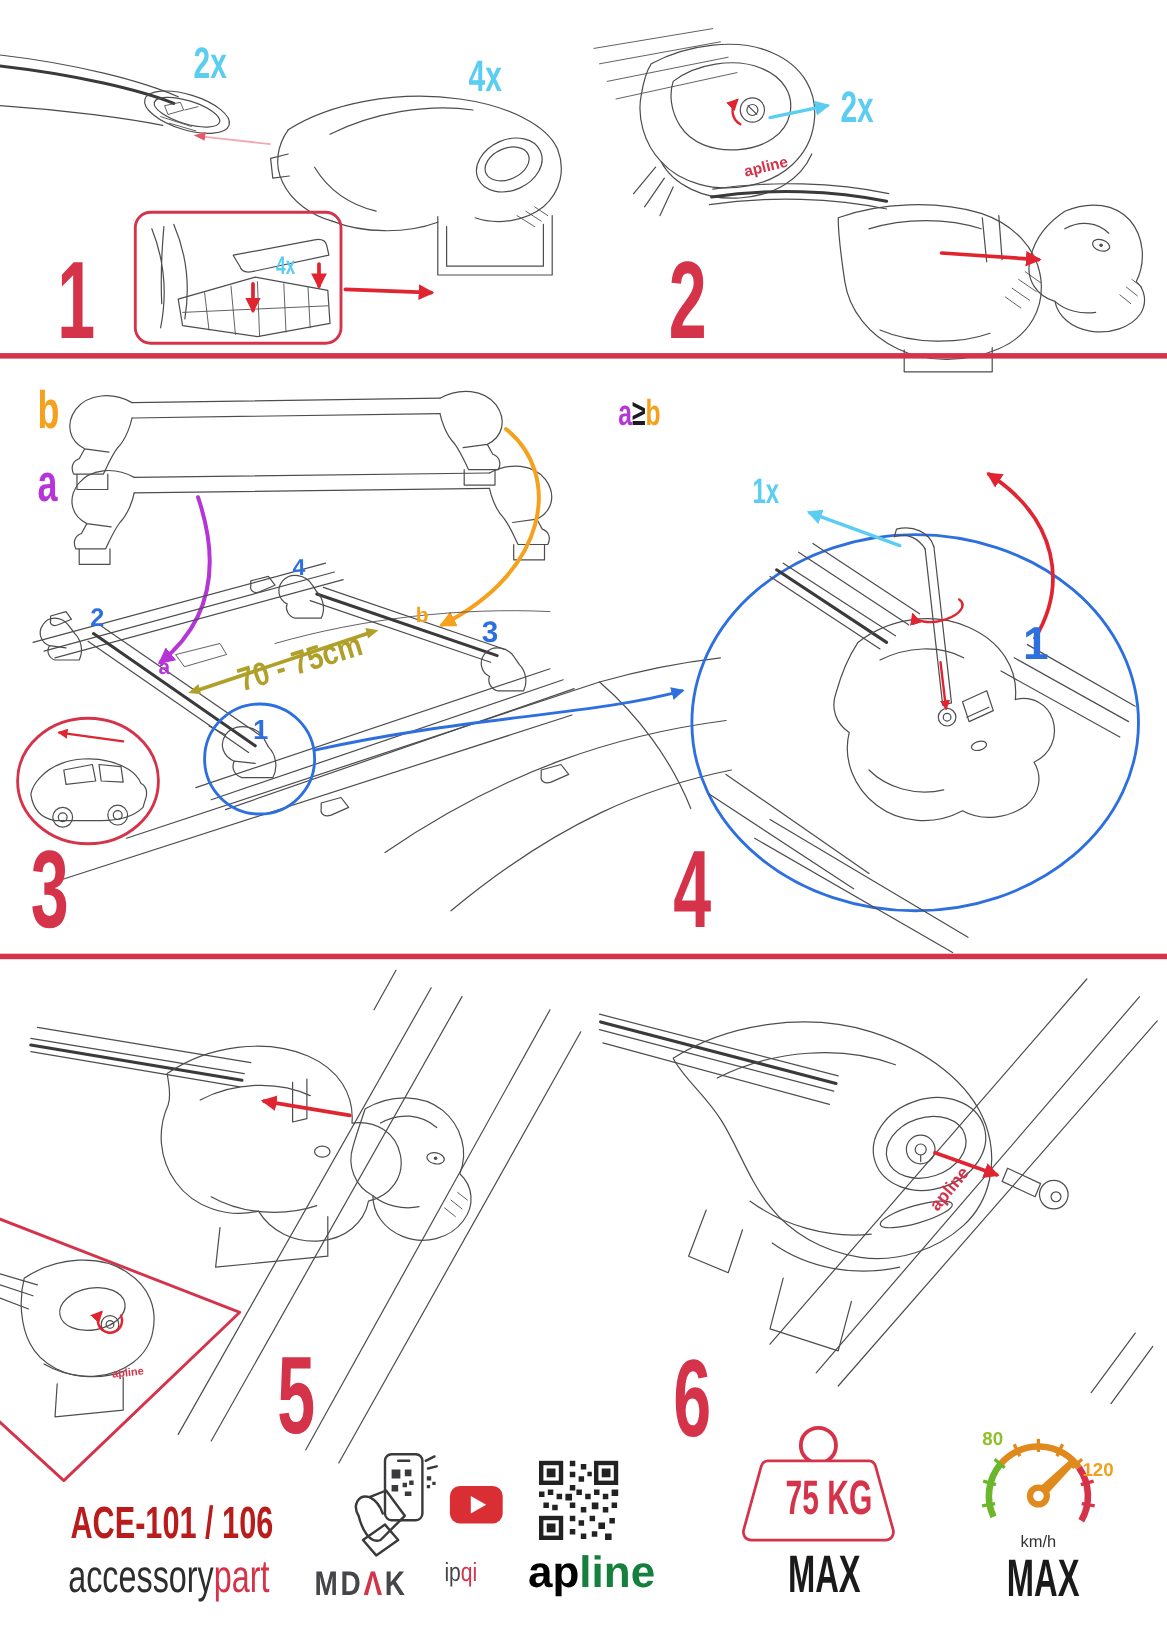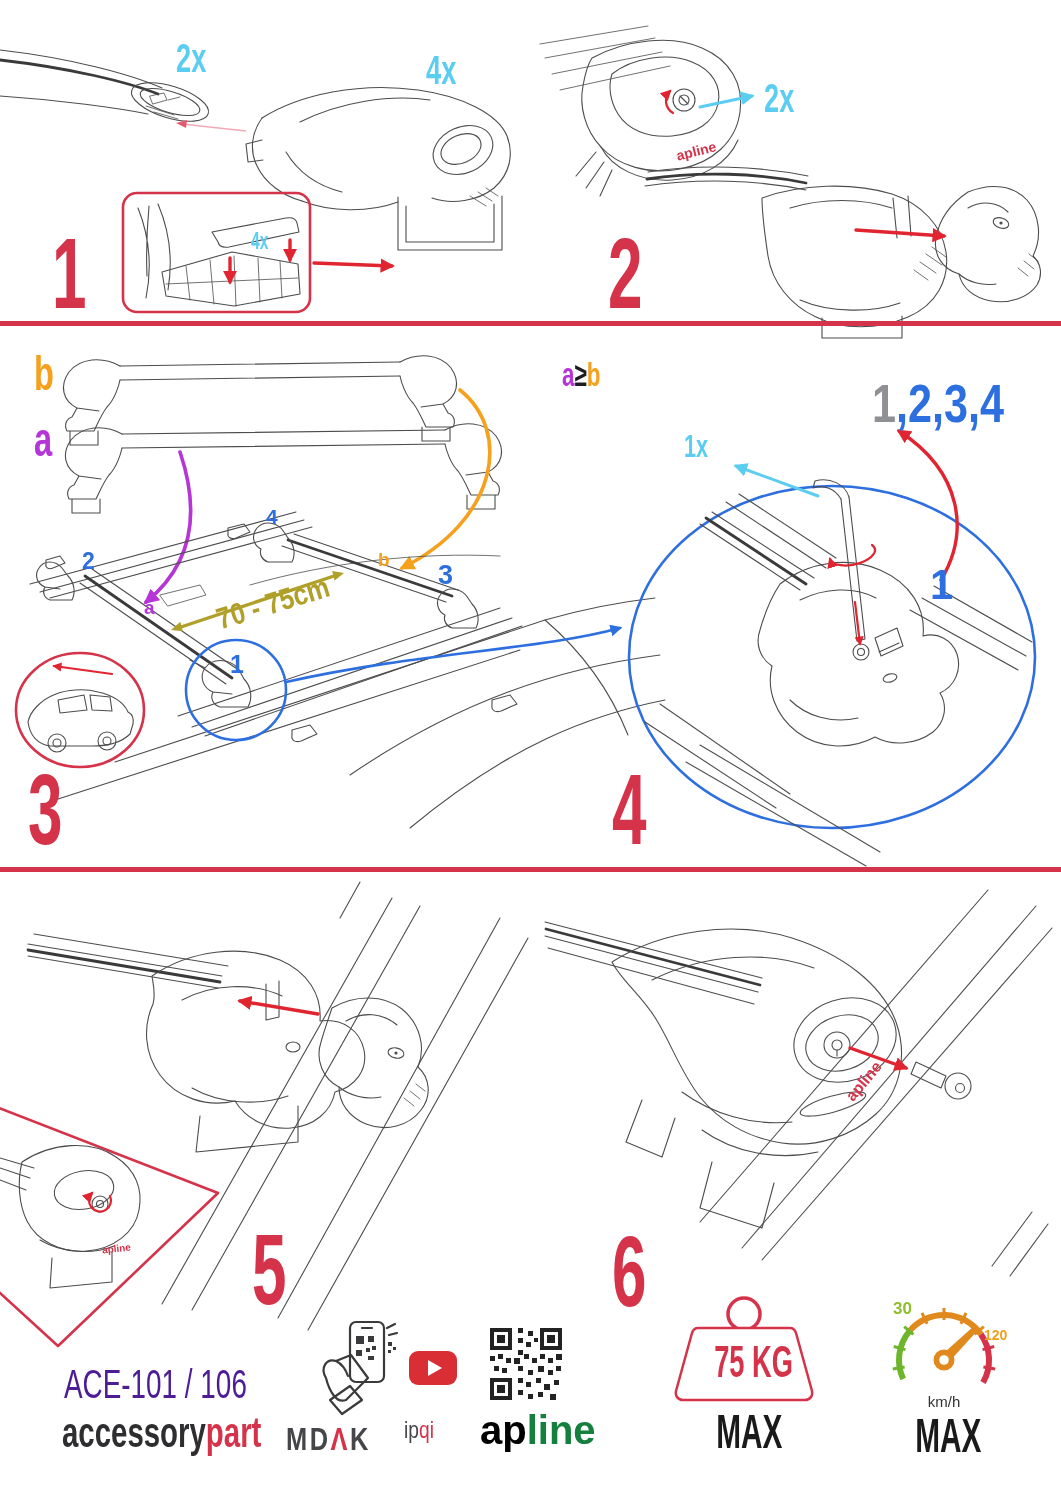--- a/index.html
+++ b/index.html
@@ -320,36 +320,35 @@
   <div class="txt" style="left:144px;top:598px;font-size:19px;font-weight:700;color:#b535d6">a</div>
   <div class="txt" style="left:378px;top:550px;font-size:19px;font-weight:700;color:#f5a11d">b</div>
   <div class="txt bluetag" style="left:82px;top:550px;font-size:23px">2</div>
   <div class="txt bluetag" style="left:266px;top:506px;font-size:21px">4</div>
   <div class="txt bluetag" style="left:438px;top:562px;font-size:27px">3</div>
   <div class="txt center" style="left:188px;top:588px;width:170px;font-size:30px;font-weight:700;color:#b0a02a;transform:rotate(-17deg) scaleX(0.85)">70 - 75cm</div>
   <div class="txt bluetag" style="left:230px;top:652px;font-size:25px">1</div>
   <div class="stepnum" style="left:28px;top:772px">3</div>
 
   <div class="txt" style="left:562px;top:358px;font-size:33px;font-weight:700"><span class="cond"><span style="color:#b535d6">a</span><span style="color:#1c1c1e">≥</span><span style="color:#f5a11d">b</span></span></div>
-  <div class="txt" style="left:872px;top:376px;font-size:54px;font-weight:700"><span class="cond" style="transform:scaleX(0.8)"><span style="color:#8f9094">1</span><span style="color:#2e6fe0">,2,3,4</span></span></div>
   <div class="txt qty" style="left:684px;top:430px;font-size:32px"><span class="cond">1x</span></div>
   <div class="txt bluetag" style="left:930px;top:564px;font-size:42px">1</div>
   <div class="stepnum" style="left:612px;top:772px">4</div>
 
   <div class="txt" style="left:102px;top:1244px;font-size:10px;font-weight:700;color:#d4334a;transform:rotate(-6deg)">apline</div>
   <div class="stepnum" style="left:252px;top:1232px">5</div>
 
   <div class="txt" style="left:843px;top:1094px;font-size:16px;font-weight:700;color:#d4334a;transform:rotate(-50deg);transform-origin:0 0">apline</div>
   <div class="stepnum" style="left:612px;top:1234px">6</div>
 
-  <div class="txt" style="left:64px;top:1364px;font-size:41px;font-weight:400;color:#4c1d95"><span class="cond">ACE-101 / 106</span></div>
-  <div class="txt" style="left:62px;top:1412px;font-size:42px;font-weight:700"><span class="cond" style="transform:scaleX(0.7)"><span style="color:#2e2e30">accessory</span><span style="color:#d4334a">part</span></span></div>
+  <div class="txt" style="left:64px;top:1364px;font-size:41px;font-weight:700;color:#b91c1c"><span class="cond">ACE-101 / 106</span></div>
+  <div class="txt" style="left:62px;top:1412px;font-size:42px;font-weight:400"><span class="cond" style="transform:scaleX(0.7)"><span style="color:#2e2e30">accessory</span><span style="color:#d4334a">part</span></span></div>
   <div class="txt" style="left:286px;top:1424px;font-size:31px;font-weight:700;letter-spacing:3px"><span class="cond" style="transform:scaleX(0.82)"><span style="color:#46464a">MD</span><span style="color:#d4334a">Λ</span><span style="color:#46464a">K</span></span></div>
   <div class="txt" style="left:404px;top:1418px;font-size:24px"><span class="cond" style="transform:scaleX(0.8)"><span style="color:#46464a">ip</span><span style="color:#d4334a">qi</span></span></div>
   <div class="txt" style="left:480px;top:1410px;font-size:40px;font-weight:700"><span class="cond" style="transform:none;display:inline">ap</span><span style="color:#15803d">line</span></div>
   <div class="txt center" style="left:690px;top:1340px;width:108px;font-size:44px;font-weight:700;color:#d4334a"><span class="condc">75 KG</span></div>
   <div class="txt center" style="left:696px;top:1408px;width:96px;font-size:48px;font-weight:700;color:#1a1a1a"><span class="condc">MAX</span></div>
-  <div class="txt" style="left:893px;top:1300px;font-size:17px;font-weight:700;color:#8fbf2a">30</div>
-  <div class="txt" style="left:984px;top:1328px;font-size:14px;font-weight:700;color:#f0a01d">120</div>
+  <div class="txt" style="left:893px;top:1300px;font-size:17px;font-weight:700;color:#8fbf2a">80</div>
+  <div class="txt" style="left:984px;top:1328px;font-size:17px;font-weight:700;color:#f0a01d">120</div>
   <div class="txt center" style="left:916px;top:1394px;width:56px;font-size:15px;color:#333">km/h</div>
   <div class="txt center" style="left:895px;top:1412px;width:95px;font-size:48px;font-weight:700;color:#1a1a1a"><span class="condc">MAX</span></div>
 
 </div>
 
 </body></html>

